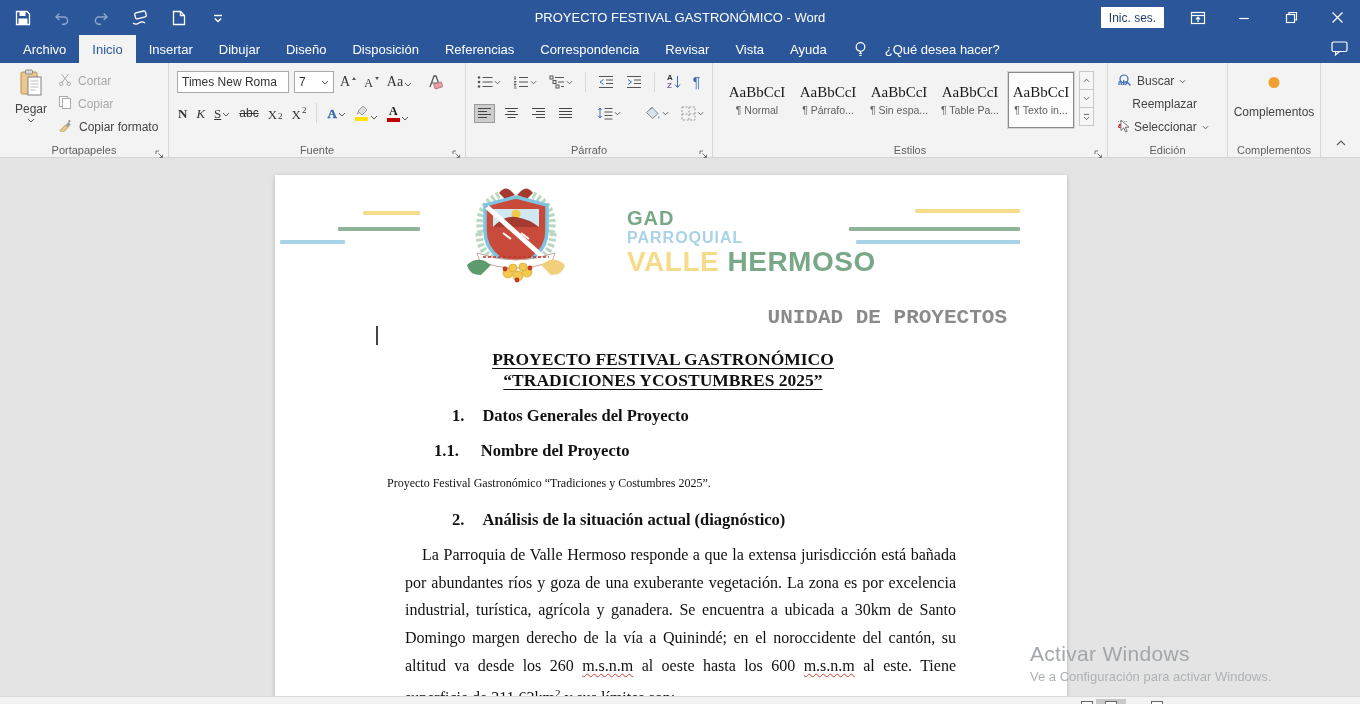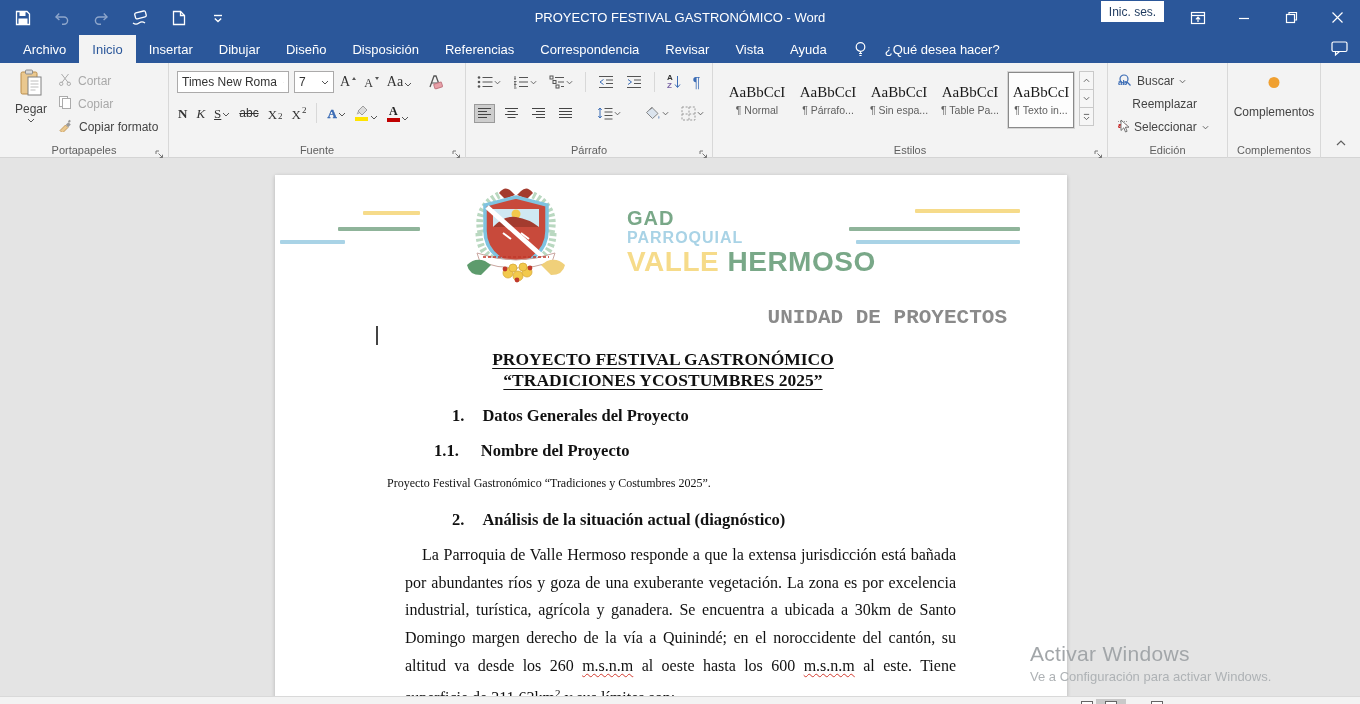--- a/index.html
+++ b/index.html
@@ -5,21 +5,21 @@
   * { margin:0; padding:0; box-sizing:border-box; }
   html,body { width:1360px; height:704px; overflow:hidden; }
   body { font-family:"Liberation Sans", sans-serif; background:#e4e4e4; }
   .app { position:relative; width:1360px; height:704px; background:#737373; overflow:hidden; }
 
   
   .titlebar { position:relative; height:35px; background:#2b579a; color:#fff; }
   .qat { position:absolute; left:12px; top:0; height:35px; display:flex; align-items:center; gap:17px; }
   .qat .qbtn { display:flex; align-items:center; justify-content:center; width:22px; height:24px; }
   .win-title { position:absolute; left:0; right:0; top:0; height:35px; display:flex; align-items:center; justify-content:center; font-size:13px; color:#fff; pointer-events:none; }
-  .signin-btn { position:absolute; left:1101px; top:1px; width:63px; height:21px; background:#fff; color:#1e3a5f; font-size:12px; display:flex; align-items:center; justify-content:center; }
+  .signin-btn { position:absolute; left:1101px; top:7px; width:63px; height:21px; background:#fff; color:#1e3a5f; font-size:12px; display:flex; align-items:center; justify-content:center; }
   .tb-ico { position:absolute; top:0; height:35px; width:46px; display:flex; align-items:center; justify-content:center; }
   .ico-ribbonopts { left:1175px; }
   .ico-min { left:1221px; }
   .ico-restore { left:1268px; }
   .ico-close { left:1314px; }
 
   
   .tabrow { position:relative; height:28px; background:#2b579a; display:flex; align-items:stretch; padding-left:10px; }
   .rtab { color:#fff; font-size:13px; display:flex; align-items:center; padding:0 13px; cursor:default; }
   .rtab.active { background:#f3f3f3; color:#2b579a; }

